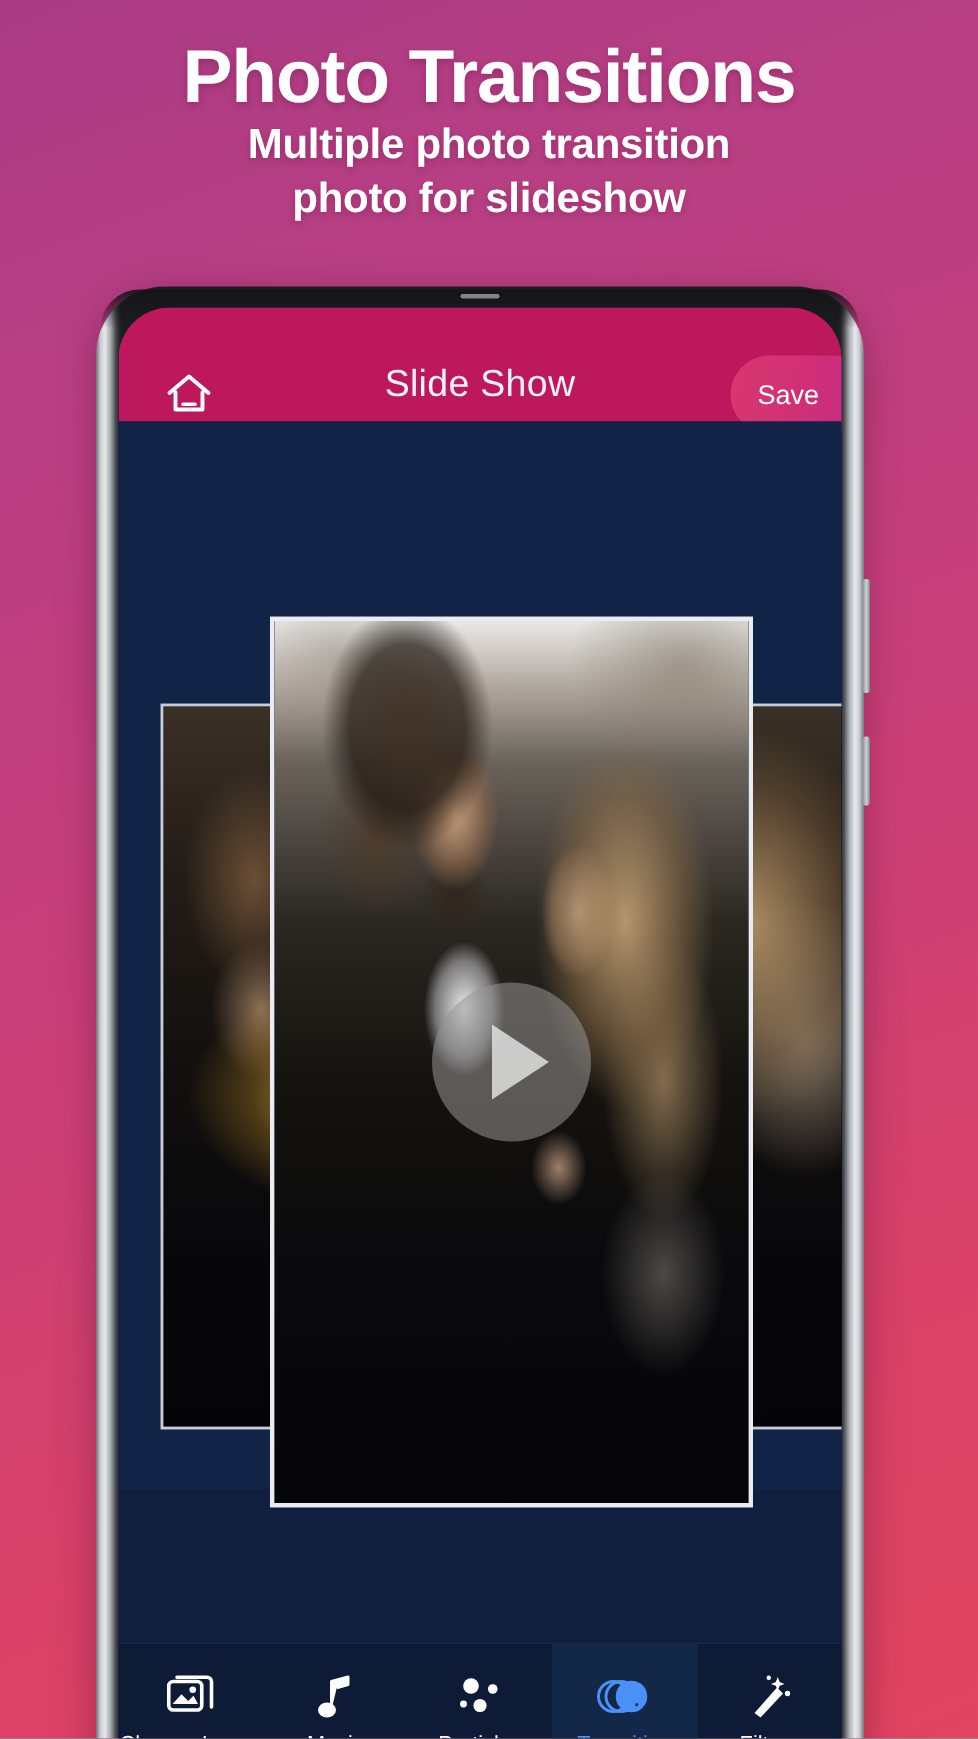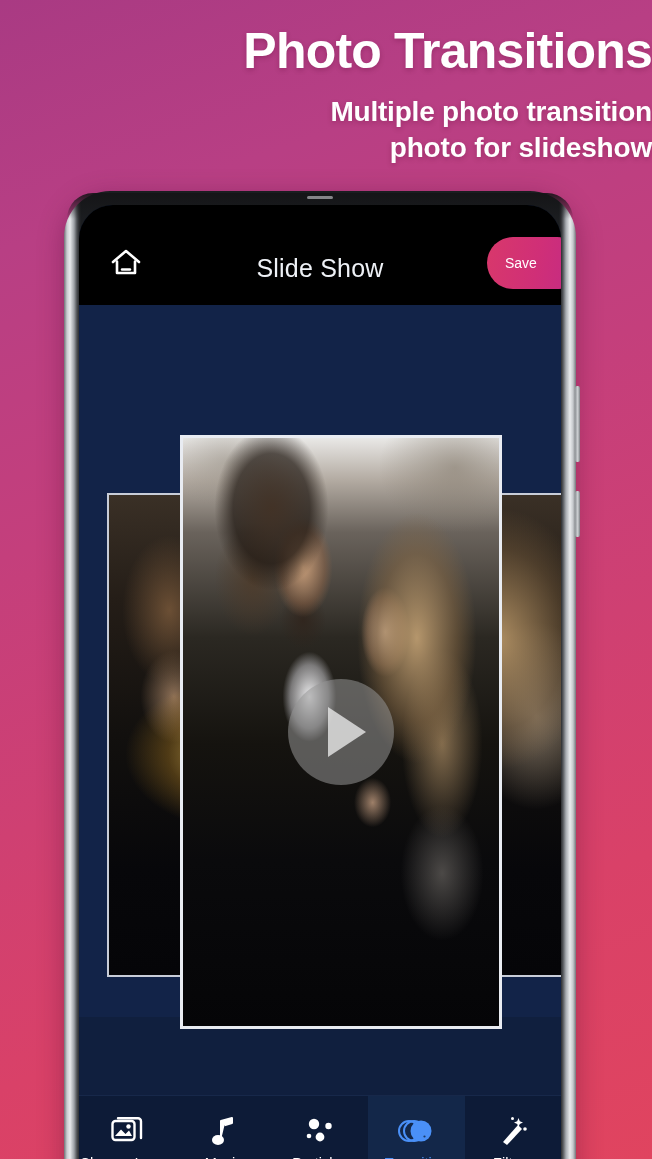--- a/index.html
+++ b/index.html
@@ -11,29 +11,29 @@
   #stage {
     position: relative;
     width: 652px; height: 1159px;
     background: linear-gradient(160deg, #a93a83 0%, #b83f84 18%, #c43f7c 40%, #cf4072 60%, #d94168 78%, #e0445f 100%);
     overflow: hidden;
   }
 
   
   .promo {
     position: absolute; left: 0; top: 24px; width: 652px;
-    text-align: right; color: #ffffff;
+    text-align: center; color: #ffffff;
     text-shadow: 0 2px 5px rgba(90,10,50,.30);
   }
   .promo-title {
     font-size: 50px; font-weight: bold; letter-spacing: -0.8px;
     line-height: 1.08;
   }
   .promo-sub {
-    margin-top: 16px;
+    margin-top: 0;
     font-size: 28px; font-weight: bold; line-height: 1.3;
     letter-spacing: -0.2px;
   }
 
   
   #phone {
     position: absolute; left: 64px; top: 191px;
     width: 512px; height: 990px;
     border-radius: 46px 46px 0 0;
     background: linear-gradient(90deg,
@@ -67,38 +67,38 @@
   
   #screen {
     position: relative; width: 100%; height: 100%;
     border-radius: 34px 34px 0 0;
     background: #101f3e;
     overflow: hidden;
   }
 
   
   .appbar {
-    position: relative; height: 100px;
+    position: relative; height: 76px;
     display: flex; align-items: center;
-    background: #000000;
+    background: #be185d;
   }
   .home-btn {
     position: absolute; left: 30px; top: 42px;
     width: 34px; height: 30px;
   }
   .appbar-title {
     width: 100%; text-align: center; color: #eef1f6;
     font-size: 25px; letter-spacing: .2px; padding-top: 26px;
   }
   .save-btn {
     position: absolute; right: -22px; top: 32px;
     width: 96px; height: 52px;
     border-radius: 26px;
     background: linear-gradient(100deg, #d8386b 0%, #d02f77 52%, #c22a86 100%);
-    color: #fff; font-size: 14px;
+    color: #fff; font-size: 18px;
     display: flex; align-items: center; justify-content: flex-start;
     padding-left: 18px;
   }
 
   
   .canvas {
     position: relative;
     height: 712px;
     background: #122murder;
     background: #12244a;

